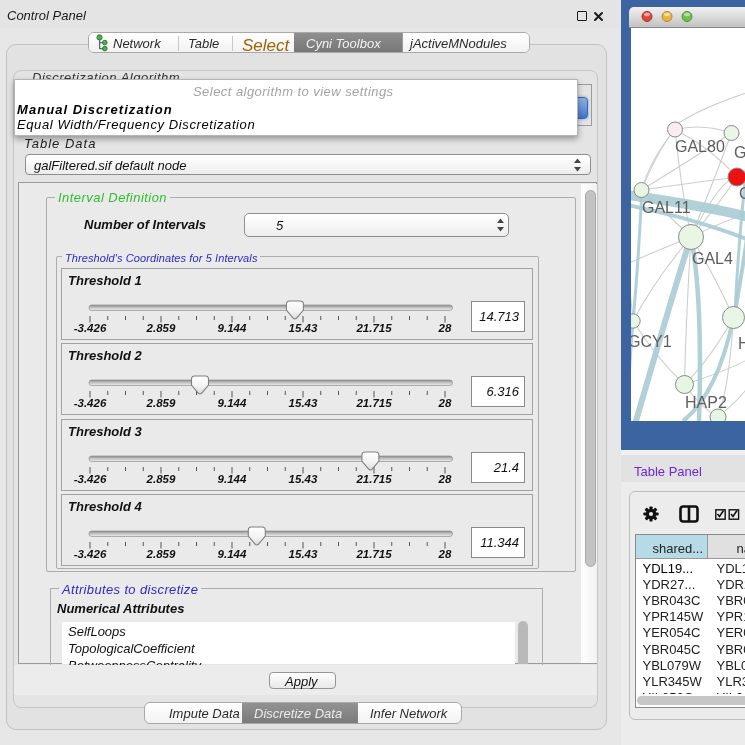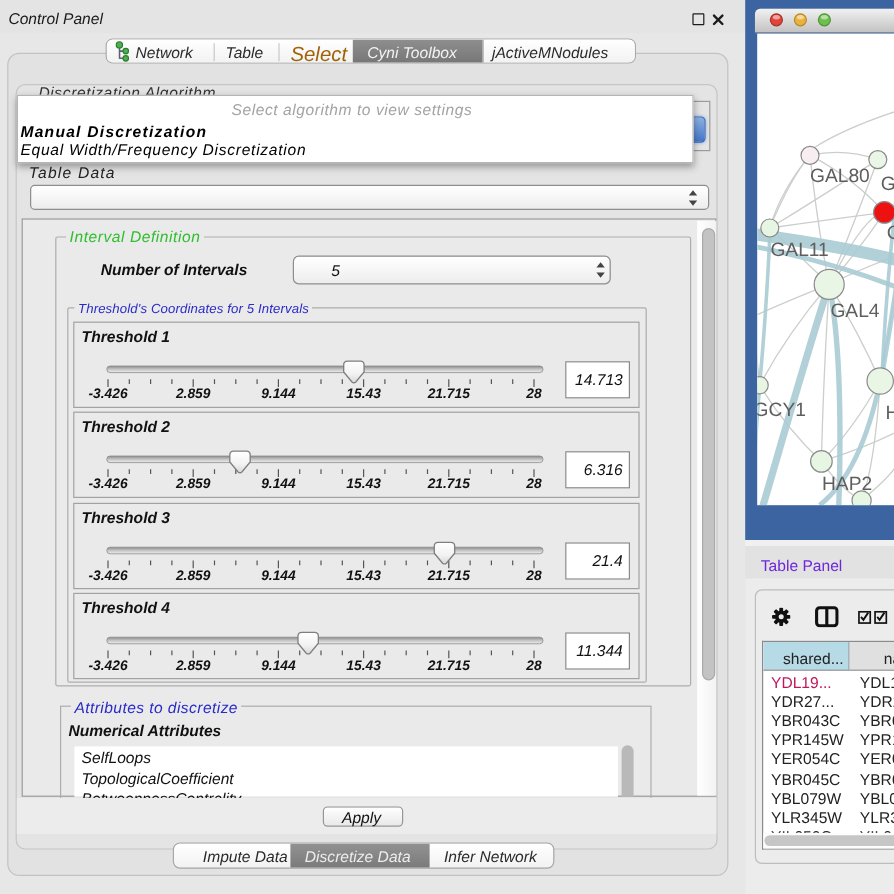--- a/index.html
+++ b/index.html
@@ -45,20 +45,21 @@
   <div class="txt" style="left:410px;top:36px;font-size:13px;color:#2b2b2b;">jActiveMNodules</div>
 
   <div class="abs" style="left:22px;top:84px;width:570px;height:42px;border:1px solid #9b9b9b;box-sizing:border-box;"></div>
   <div class="txt" style="left:32px;top:70px;font-size:13px;letter-spacing:0.5px;color:#333;">Discretization Algorithm</div>
 
   <div class="abs" style="left:574px;top:97px;width:14px;height:22px;background:linear-gradient(#8db1e2,#4377c9);border:1px solid #3566b8;border-radius:4px;box-shadow:0 0 3px #7ba2dd;box-sizing:border-box;"></div>
 
   <div class="txt" style="left:24px;top:136px;font-size:13px;letter-spacing:1.0px;color:#222;">Table Data</div>
 
   <div class="abs" style="left:25px;top:154px;width:566px;height:21px;background:linear-gradient(#ffffff,#ededed);border:1px solid #8e8e8e;border-radius:4px;box-sizing:border-box;"></div>
+  <div class="txt" style="left:34px;top:157.5px;font-size:13px;color:#111;">galFiltered.sif default node</div>
   <svg class="abs" style="left:573px;top:158px;" width="9" height="14" viewBox="0 0 9 14">
     <path d="M4.5 0.5 L8 5 L1 5 Z" fill="#444"></path>
       <path d="M4.5 13.5 L8 9 L1 9 Z" fill="#444"></path>
   </svg>
 
   <div class="abs" style="left:17.5px;top:181.5px;width:579.5px;height:482.5px;border:1px solid #9a9a9a;background:#eaeaea;box-sizing:border-box;"></div>
 
   <div class="abs" style="left:581px;top:184px;width:16px;height:479px;background:linear-gradient(90deg,#ffffff,#f2f2f2);"></div>
   <div class="abs" style="left:584.5px;top:190px;width:11px;height:377px;background:#c3c3c3;border:1px solid #a9a9a9;border-radius:6px;box-sizing:border-box;"></div>
 
@@ -324,21 +325,21 @@
     <path d="M2.5 5 L4.5 7.5 L8.5 1.5" stroke="#111" stroke-width="1.6" fill="none"></path>
     <rect x="14.2" y="0.8" width="9.4" height="9.4" fill="none" stroke="#111" stroke-width="1.4"></rect>
     <path d="M16 5 L18 7.5 L22 1.5" stroke="#111" stroke-width="1.6" fill="none"></path>
   </svg>
 
   <div class="abs" style="left:13.5px;top:534px;width:110.5px;height:174px;border:1px solid #8a8a8a;border-right:none;background:#ffffff;box-sizing:border-box;overflow:hidden;">
     <div class="abs" style="left:0;top:0;width:72px;height:23.5px;background:#b6dbe7;border-right:1px solid #9a9a9a;border-bottom:1px solid #9a9a9a;box-sizing:border-box;"></div>
     <div class="abs" style="left:72px;top:0;width:39px;height:23.5px;background:#e0e0e0;border-bottom:1px solid #9a9a9a;box-sizing:border-box;"></div>
     <div class="txt" style="left:17px;top:6px;font-size:13px;color:#222;">shared...</div>
     <div class="txt" style="left:101px;top:6px;font-size:13px;color:#222;">na</div>
-    <div class="txt" style="left:7px;top:25.5px;font-size:13px;color:#be185d;">YDL19...</div>
+    <div class="txt" style="left:7px;top:25.5px;font-size:13px;color:#000000;">YDL19...</div>
     <div class="txt" style="left:81px;top:25.5px;font-size:13px;color:#222;">YDL1</div>
     <div class="txt" style="left:7px;top:41.7px;font-size:13px;color:#222;">YDR27...</div>
     <div class="txt" style="left:81px;top:41.7px;font-size:13px;color:#222;">YDR2</div>
     <div class="txt" style="left:7px;top:57.9px;font-size:13px;color:#222;">YBR043C</div>
     <div class="txt" style="left:81px;top:57.9px;font-size:13px;color:#222;">YBR0</div>
     <div class="txt" style="left:7px;top:74.1px;font-size:13px;color:#222;">YPR145W</div>
     <div class="txt" style="left:81px;top:74.1px;font-size:13px;color:#222;">YPR1</div>
     <div class="txt" style="left:7px;top:90.3px;font-size:13px;color:#222;">YER054C</div>
     <div class="txt" style="left:81px;top:90.3px;font-size:13px;color:#222;">YER0</div>
     <div class="txt" style="left:7px;top:106.5px;font-size:13px;color:#222;">YBR045C</div>

